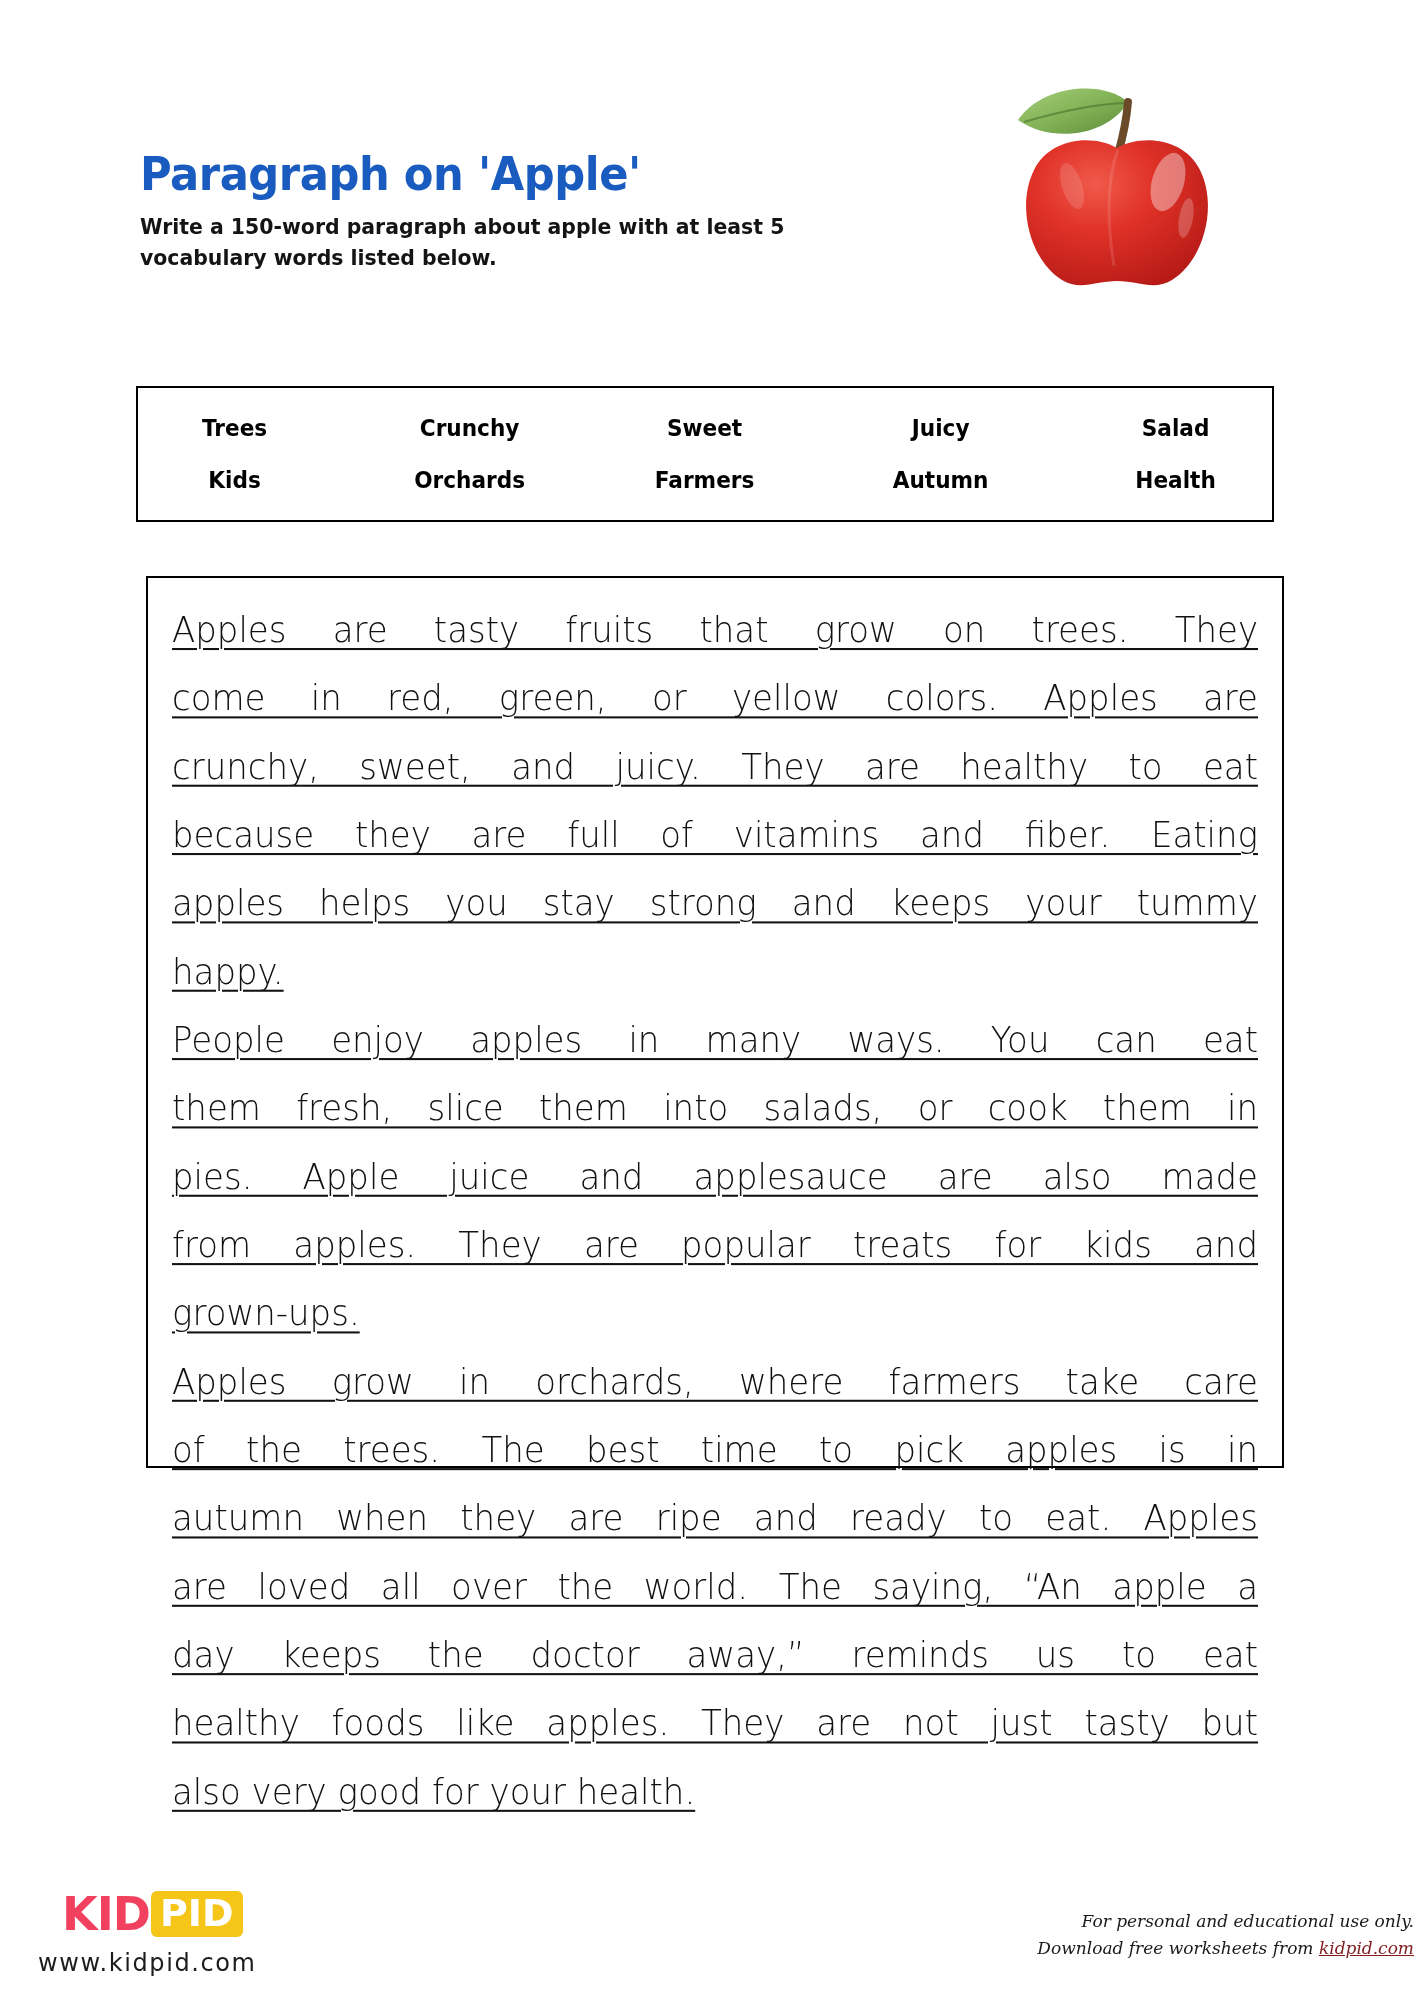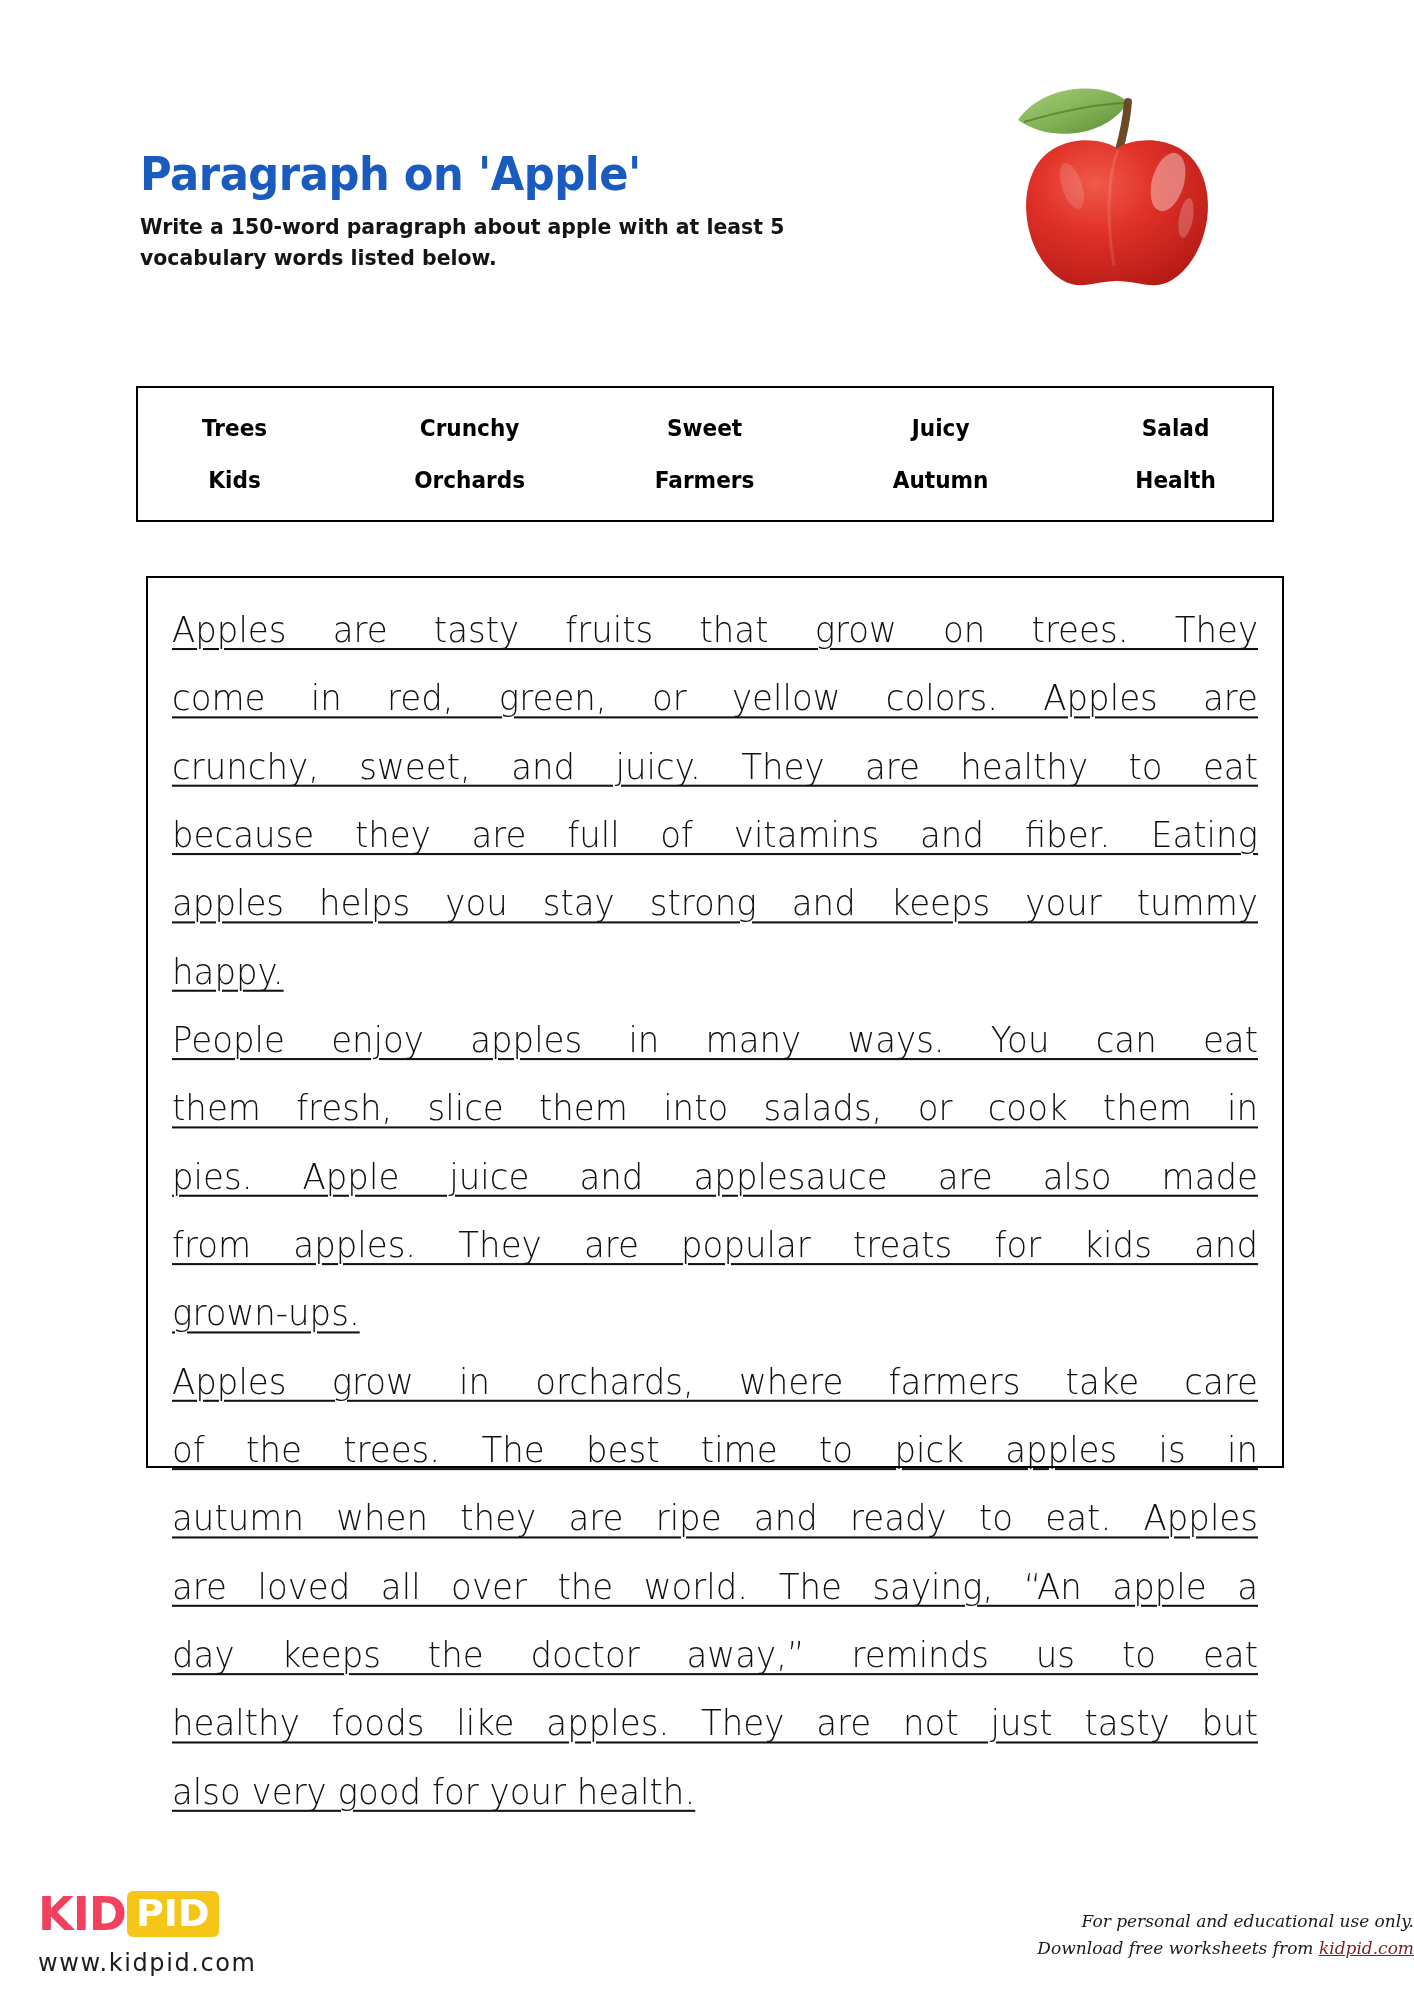--- a/index.html
+++ b/index.html
@@ -130,20 +130,21 @@
   .footer-logo {
     position: absolute;
     left: 38px;
     top: 1888px;
     width: 320px;
   }
   .logo-mark {
     display: flex;
     align-items: center;
     height: 52px;
+    margin-left: 24px;
   }
   .logo-kid {
     font-family: "DejaVu Sans", sans-serif;
     font-weight: 700;
     font-size: 46px;
     color: #f2415f;
     letter-spacing: -1px;
     line-height: 1;
   }
   .logo-pid {

